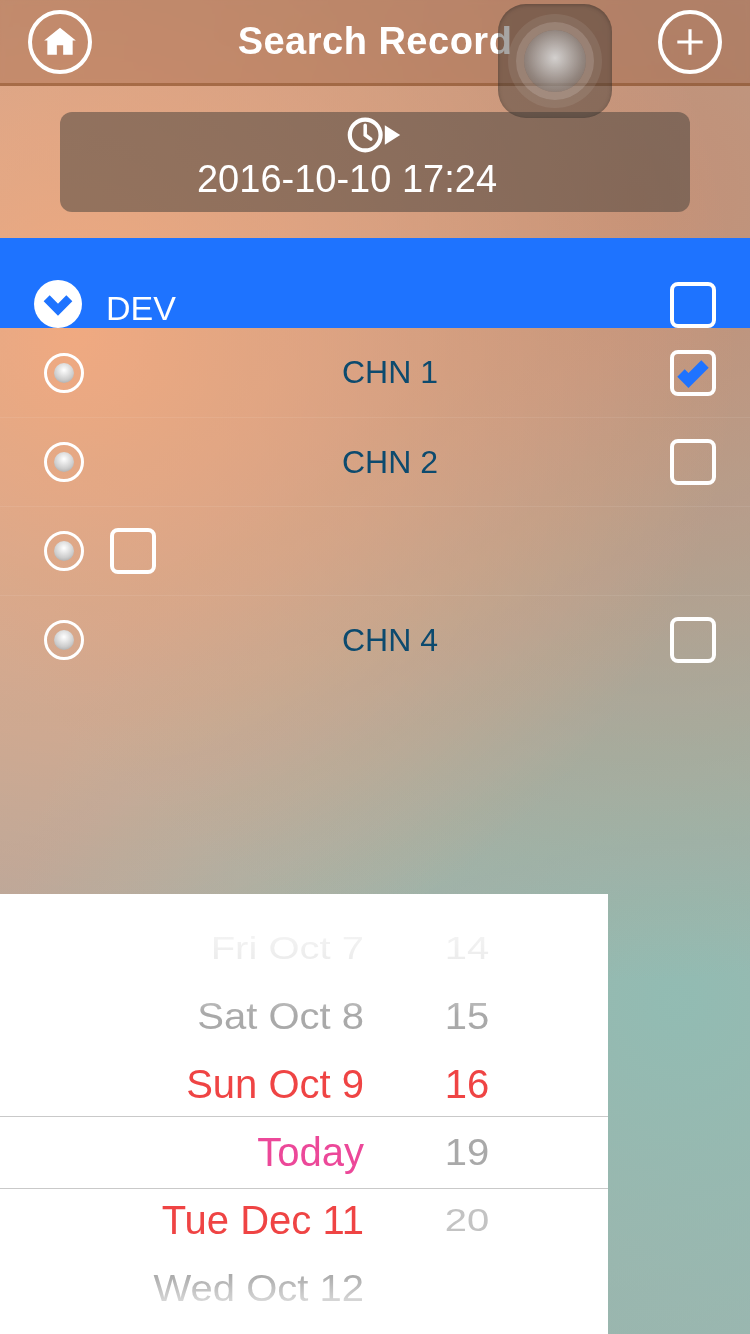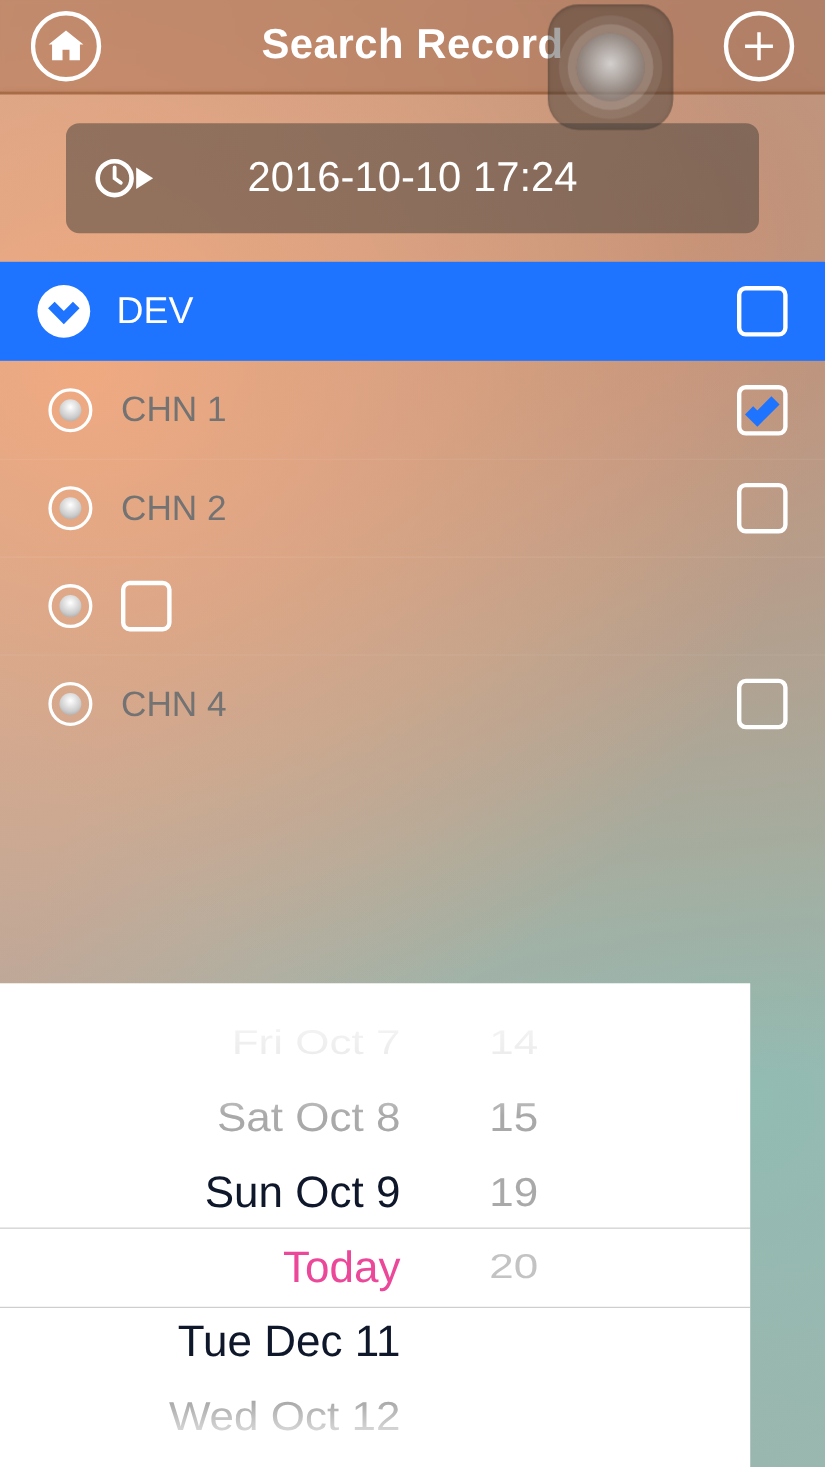--- a/index.html
+++ b/index.html
@@ -53,68 +53,69 @@
   }
 
   
   .datebar-wrap {
     position: relative; z-index: 2; padding: 26px 60px 26px;
   }
   .datebar {
     height: 100px; border-radius: 12px;
     background: rgba(70,65,60,.52);
     display:flex; align-items:center; padding: 0 26px;
-    color:#fff; cursor:pointer;
+    color:#fff; cursor:pointer;flex-direction:column;
   }
   .datebar .ic { width:56px; display:flex; align-items:center; }
   .datebar .ic svg { width:56px; height:46px; fill:#fff; }
   .datebar .dt { flex:1; text-align:center; font-size:38px; font-weight:500; padding-right:56px; }
 
   
   .dev-row {
     position: relative; z-index:2;
     background:#1e73ff; height:90px;
-    display:flex; align-items:center; padding:0 34px;
+    display:flex; align-items:flex-end; padding:0 34px;
     color:#fff; cursor:pointer;
   }
   .dev-row .chev {
     width:48px; height:48px; background:#fff; border-radius:50%;
     display:flex; align-items:center; justify-content:center; margin-right:24px;
   }
   .dev-row .chev svg { width:34px; height:34px; stroke:#1e73ff; stroke-width:6; fill:none; }
   .dev-name { font-size:34px; font-weight:500; flex:1; }
   .chk {
     width:46px; height:46px; border:4px solid #fff; border-radius:8px;
     display:flex; align-items:center; justify-content:center;
     cursor:pointer; flex-shrink:0;
   }
   .chk svg { width:36px; height:36px; stroke:#1e73ff; stroke-width:7; fill:none; display:none; }
   .chk.on svg { display:block; }
 
   
   .chn-row {
     position:relative; z-index:2;
     height:89px; display:flex; align-items:center; padding:0 34px 0 44px;
-    color:#737373;
+    color:#0c4a6e;
     border-top:1px solid rgba(255,255,255,.08);
+    text-align:center;
   }
   .chn-row:first-of-type { border-top:none; }
   .cam-ic {
     width:40px; height:40px; border:3px solid #fff; border-radius:50%;
     display:flex; align-items:center; justify-content:center; margin-right:26px;
   }
   .cam-ic::before {
     content:""; width:20px; height:20px; border-radius:50%;
     background: radial-gradient(circle at 50% 35%, #fff, #ccc 60%, #999);
   }
   .chn-name { font-size:32px; font-weight:500; flex:1; }
 
   
   .picker {
-    position:absolute; left:0; bottom:0; width:682px; height:440px;
+    position:absolute; left:0; bottom:0; width:608px; height:440px;
     background:#fff; z-index:3;
     display:flex; overflow:hidden;
     font-size:40px; color:#333;
   }
   .picker::before, .picker::after {
     content:""; position:absolute; left:0; right:0; height:1px;
     background:#c9c9c9; z-index:4;
   }
   .picker::before { top:222px; }
   .picker::after  { top:294px; }
@@ -130,21 +131,21 @@
     transform: translateY(var(--off));
   }
   .prow {
     height:68px; line-height:68px; white-space:nowrap;
     transition: opacity .1s;
   }
   .pcol.dates .prow { text-align:right; padding-right:28px; }
   .pcol.hours .prow { text-align:center; }
   .pcol.mins  .prow { text-align:center; }
   .prow[data-d="0"] { color:#ec4899; font-weight:400; }
-  .prow[data-d="1"] { color:#0f172a; }
+  .prow[data-d="1"] { color:#ef4444; }
   .prow[data-d="2"] { color:#a9a9a9; transform: scaleY(.92); }
   .prow[data-d="3"] { color:#c3c3c3; transform: scaleY(.78); }
   .prow[data-d="4"] { color:#d5d5d5; transform: scaleY(.6); }
   
   .pfade-top, .pfade-bot {
     position:absolute; left:0; right:0; z-index:3; pointer-events:none;
   }
   .pfade-top { top:0; height:120px;
     background: linear-gradient(#fff, rgba(255,255,255,.6) 70%, rgba(255,255,255,0));
   }
@@ -238,17 +239,18 @@
         <div class="prow" data-d="1">Tue Dec 11</div>
         <div class="prow" data-d="2">Wed Oct 12</div>
         <div class="prow" data-d="3">Thu Oct 13</div>
       </div>
   </div>
   <div class="pcol hours">
     <div class="plist" id="pl-hours" style="--off: -48px;">
         <div class="prow" data-d="4">13</div>
         <div class="prow" data-d="3">14</div>
         <div class="prow" data-d="2">15</div>
+        <div class="prow" data-d="1">16</div>
         <div class="prow" data-d="2">19</div>
         <div class="prow" data-d="3">20</div>
       </div>
   </div>
 </div>
 
 </body></html>

